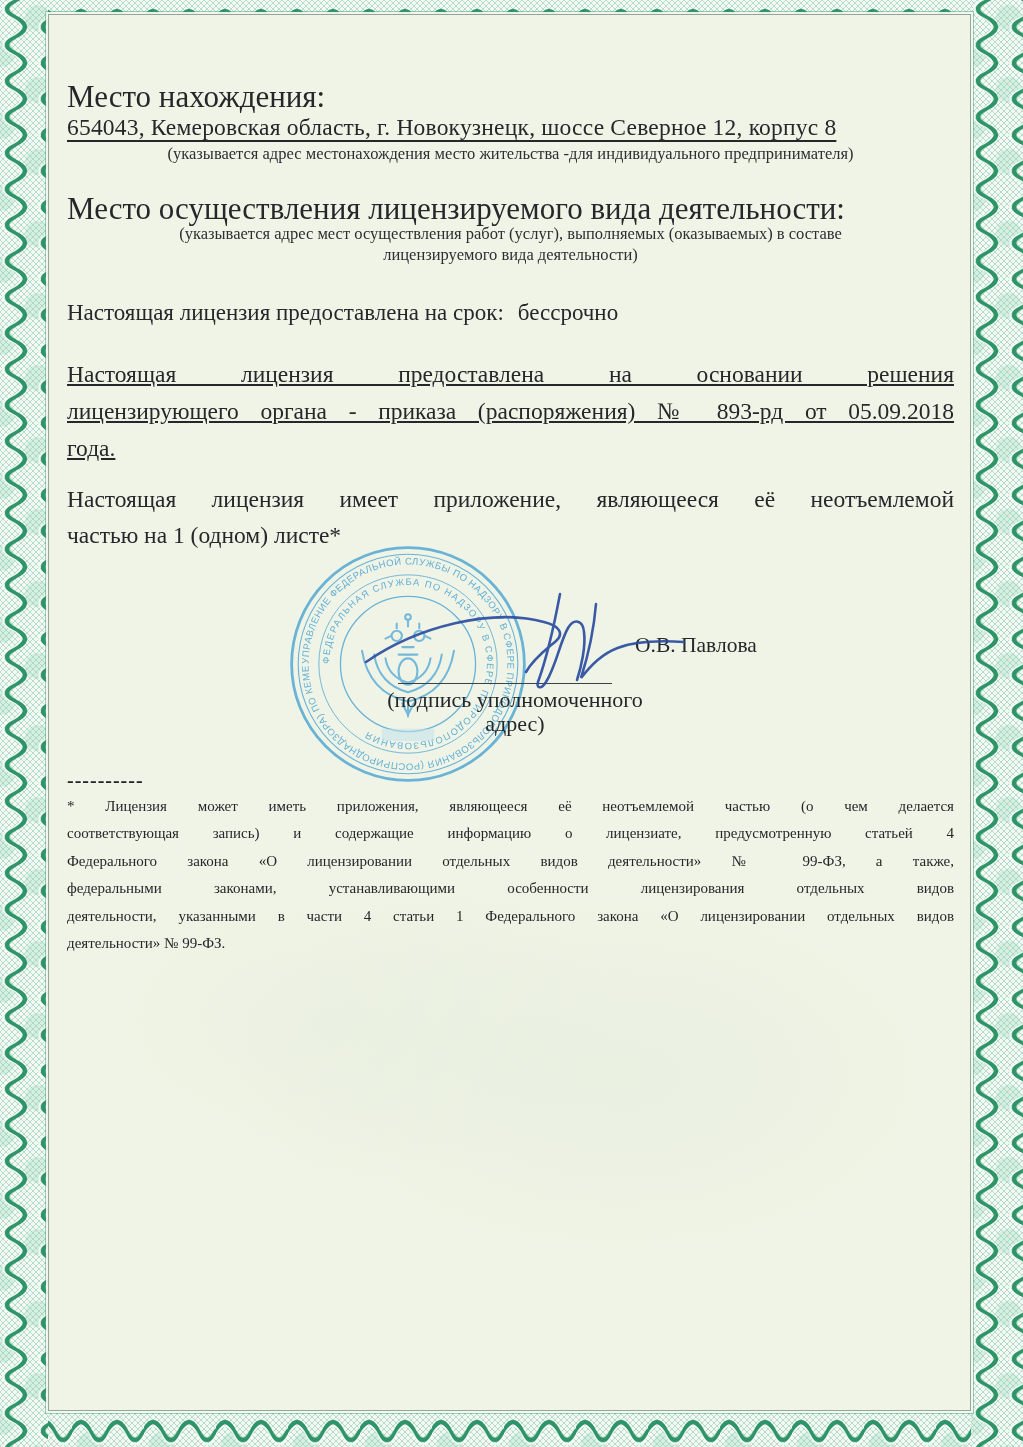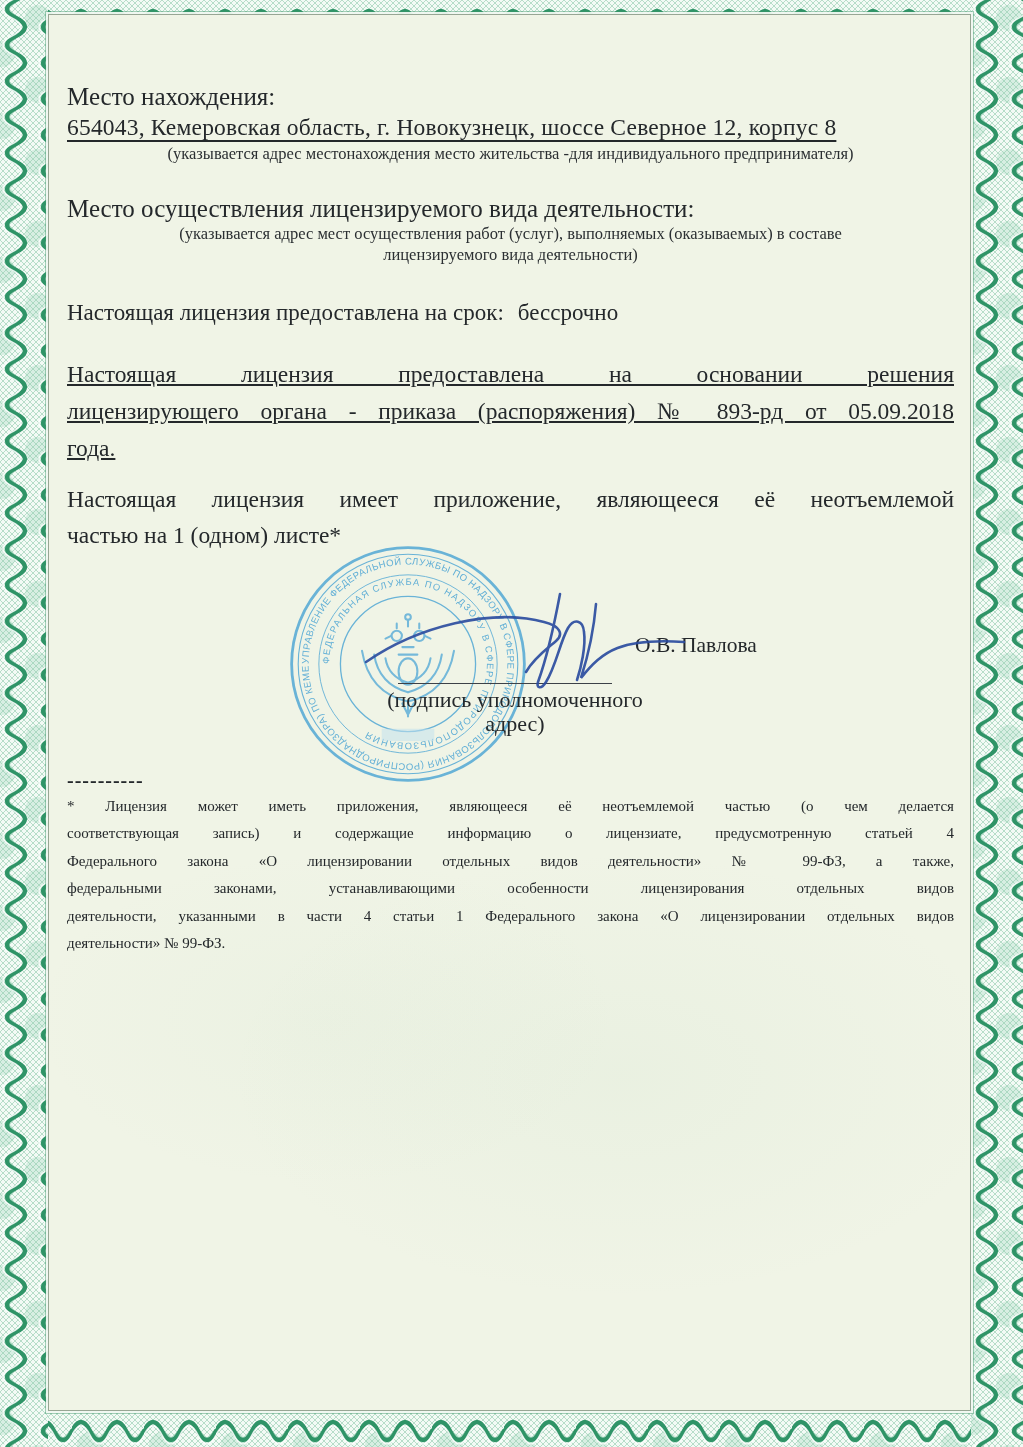--- a/index.html
+++ b/index.html
@@ -22,21 +22,21 @@
     position:absolute;left:48px;top:14px;right:52px;bottom:36px;
     background:
       radial-gradient(560px 320px at 62% 76%, rgba(150,195,160,0.07), rgba(150,195,160,0) 70%),
       radial-gradient(420px 240px at 30% 72%, rgba(150,195,160,0.05), rgba(150,195,160,0) 70%),
       #f0f4e6;
     border:1px solid #97a694;
     box-shadow:0 0 0 2px rgba(250,253,248,0.9), 0 0 0 3px rgba(63,151,106,0.45);
     padding:68px 16px 0 18px;
     box-sizing:border-box;
   }
-  .lbl{font-size:25px;line-height:28px;}
+  .lbl{font-size:31px;line-height:28px;}
   .addr{
     font-size:23.5px;line-height:32px;letter-spacing:0.2px;
     text-decoration:underline;text-decoration-thickness:1.5px;text-underline-offset:5px;
   }
   .cap{font-size:16.5px;line-height:21px;text-align:center;color:#2b2f32;}
   .gap1{margin-top:31px;}
   .term{margin-top:33px;font-size:23px;line-height:30px;}
   .term .val{
     margin-left:14px;
     text-decoration-thickness:1.5px;text-underline-offset:5px;

